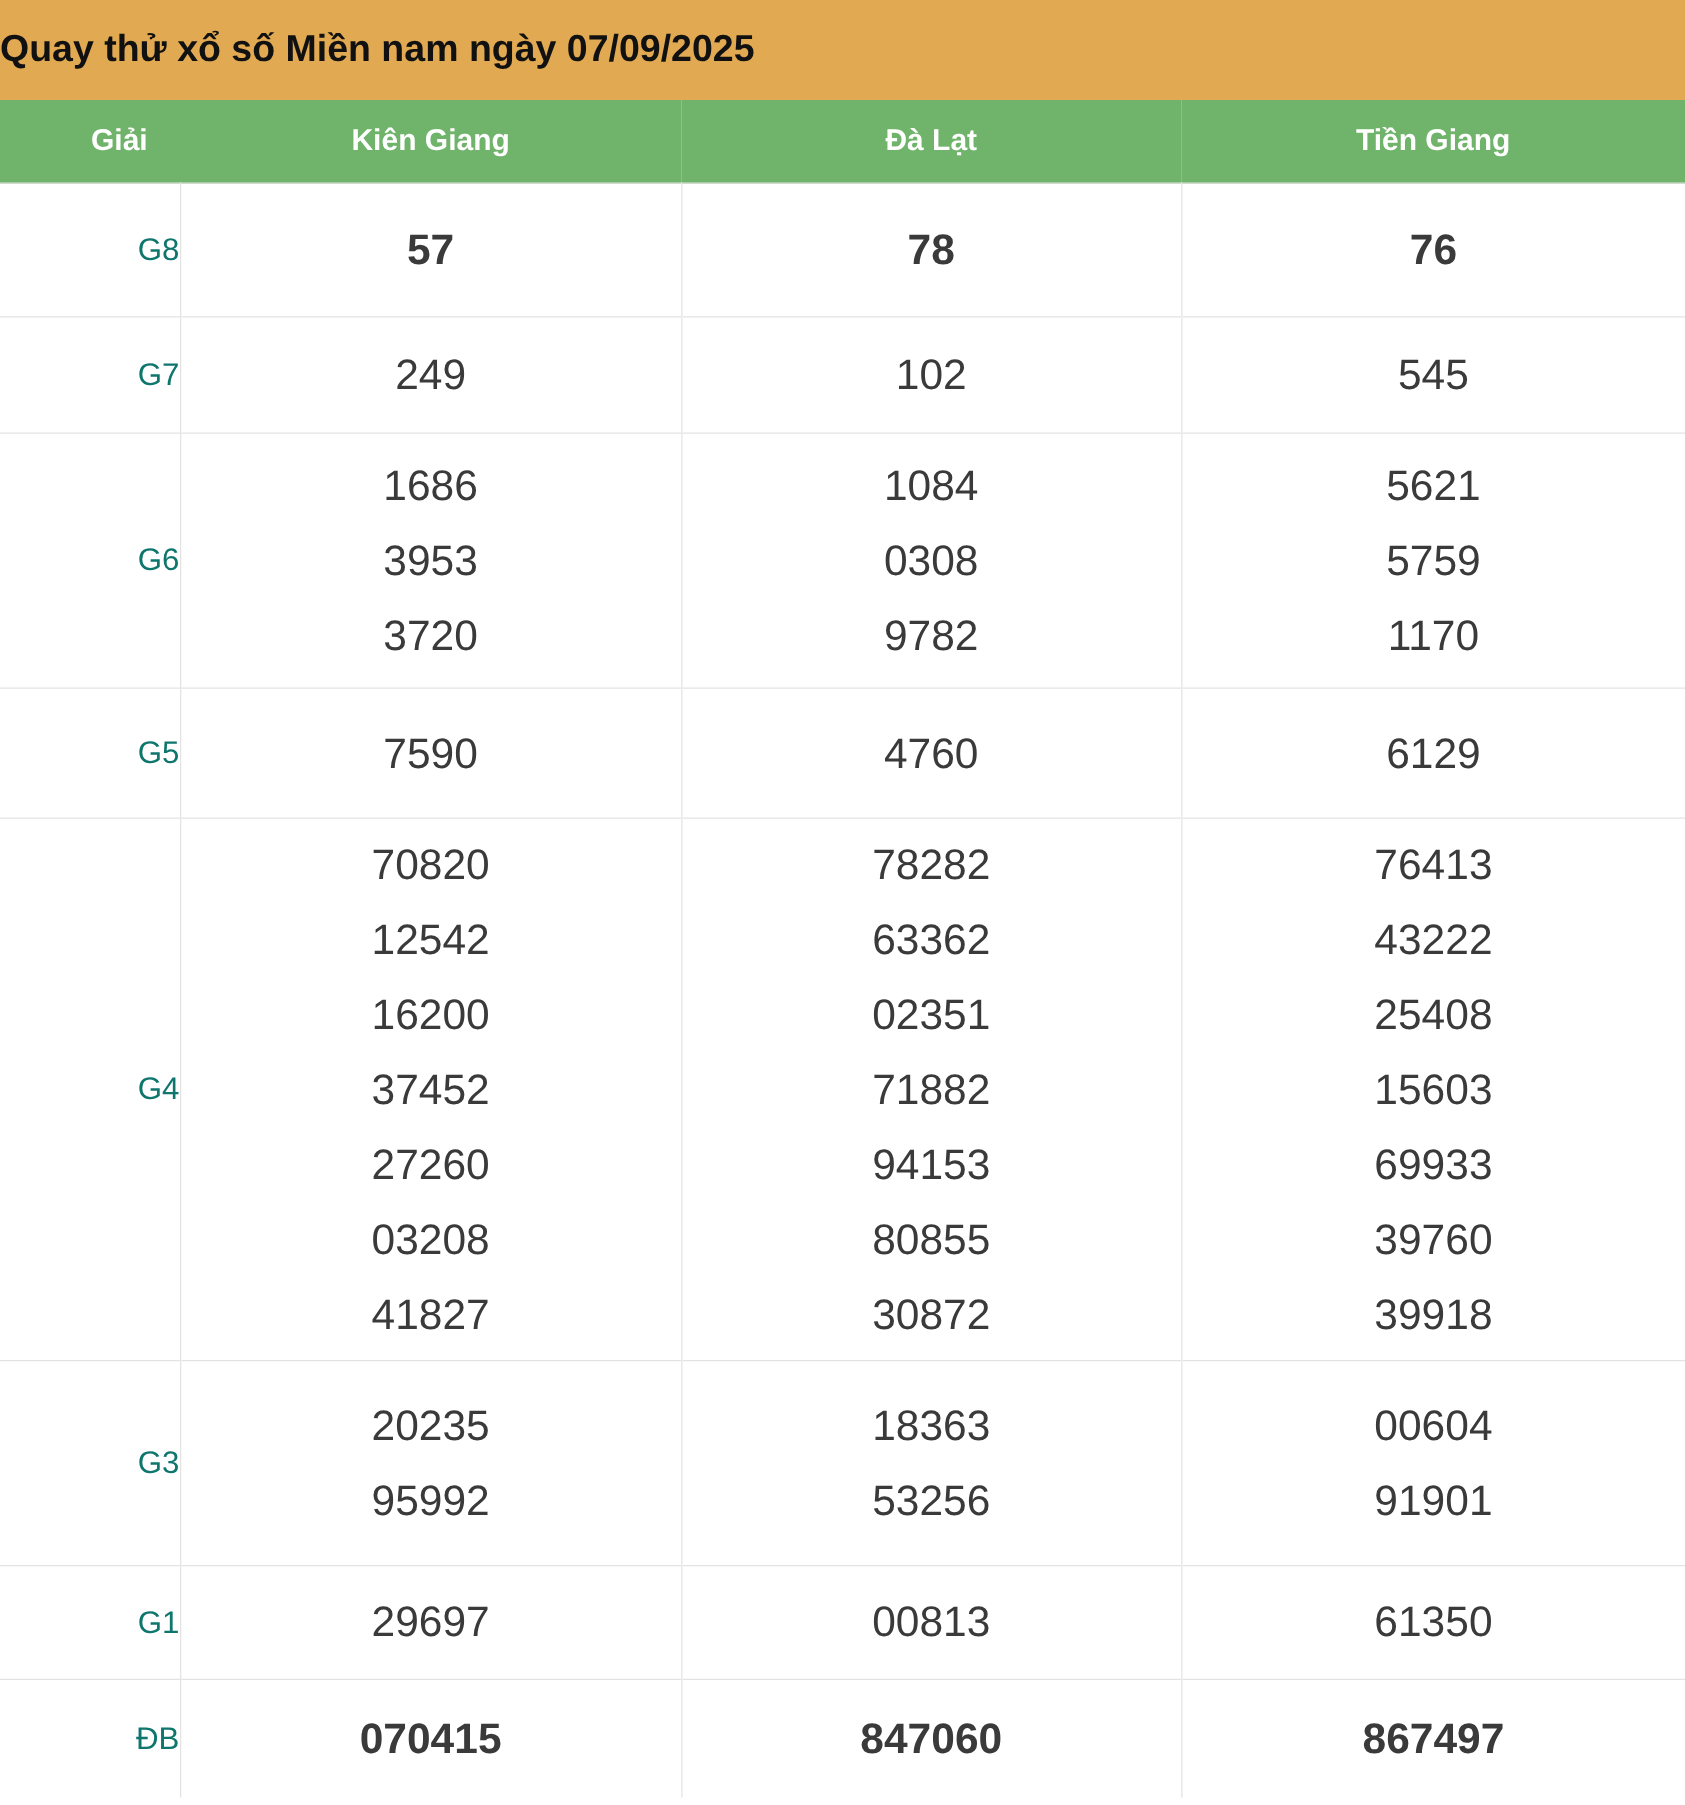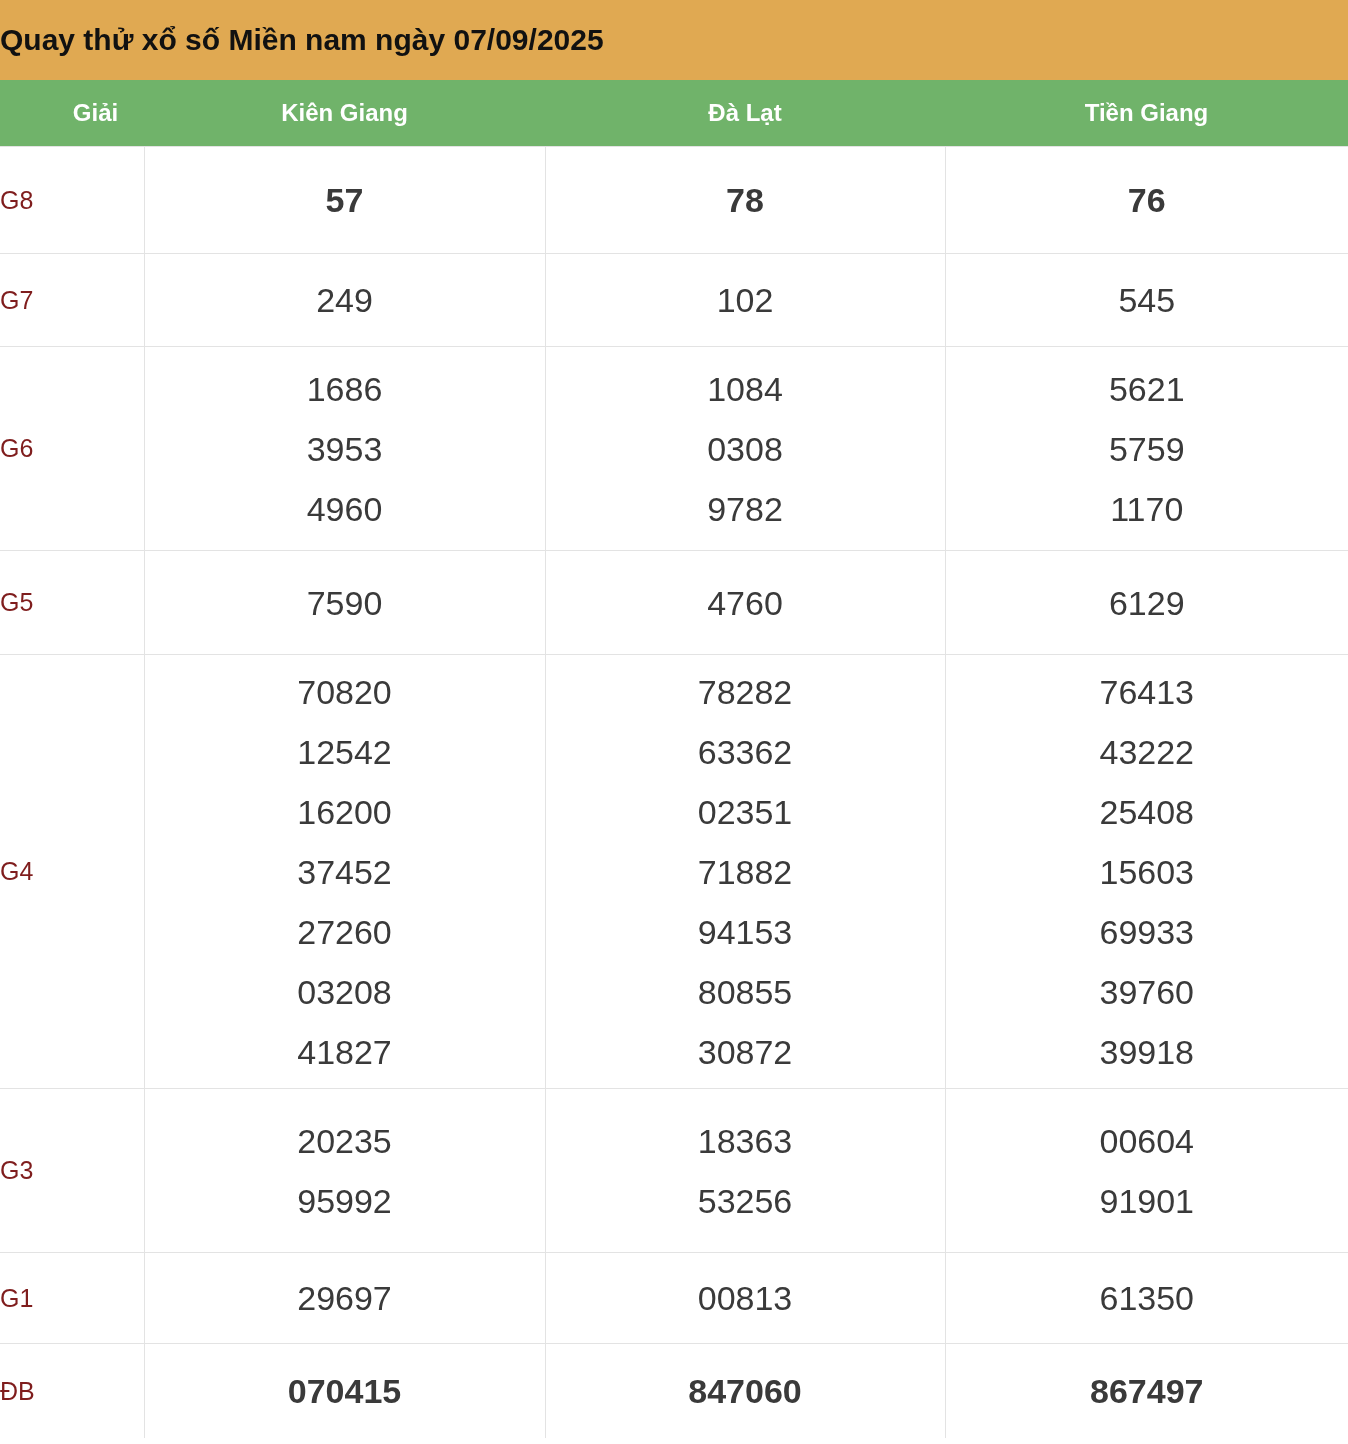--- a/index.html
+++ b/index.html
@@ -65,24 +65,24 @@
     color: #3a3a3a;
     line-height: 60px;
   }
   .lottery-table td.cell:last-child {
     border-right: none;
   }
   .lottery-table td.prize-label {
     border-top: 1px solid #e3e3e3;
     border-right: 1px solid #e3e3e3;
     padding: 0;
-    text-align: left;
+    text-align: right;
     vertical-align: middle;
     font-size: 25px;
-    color: #7f1d1d;
+    color: #0f766e;
   }
 
   .num {
     display: block;
     line-height: 60px;
   }
 
   
   .cell.red-num {
     color: #d9291c;
@@ -160,21 +160,21 @@
       <td class="cell">
         <span class="num">545</span>
       </td>
     </tr>
 
     <tr class="r-g6">
       <td class="prize-label">G6</td>
       <td class="cell">
         <span class="num">1686</span>
         <span class="num">3953</span>
-        <span class="num">4960</span>
+        <span class="num">3720</span>
       </td>
       <td class="cell">
         <span class="num">1084</span>
         <span class="num">0308</span>
         <span class="num">9782</span>
       </td>
       <td class="cell">
         <span class="num">5621</span>
         <span class="num">5759</span>
         <span class="num">1170</span>

